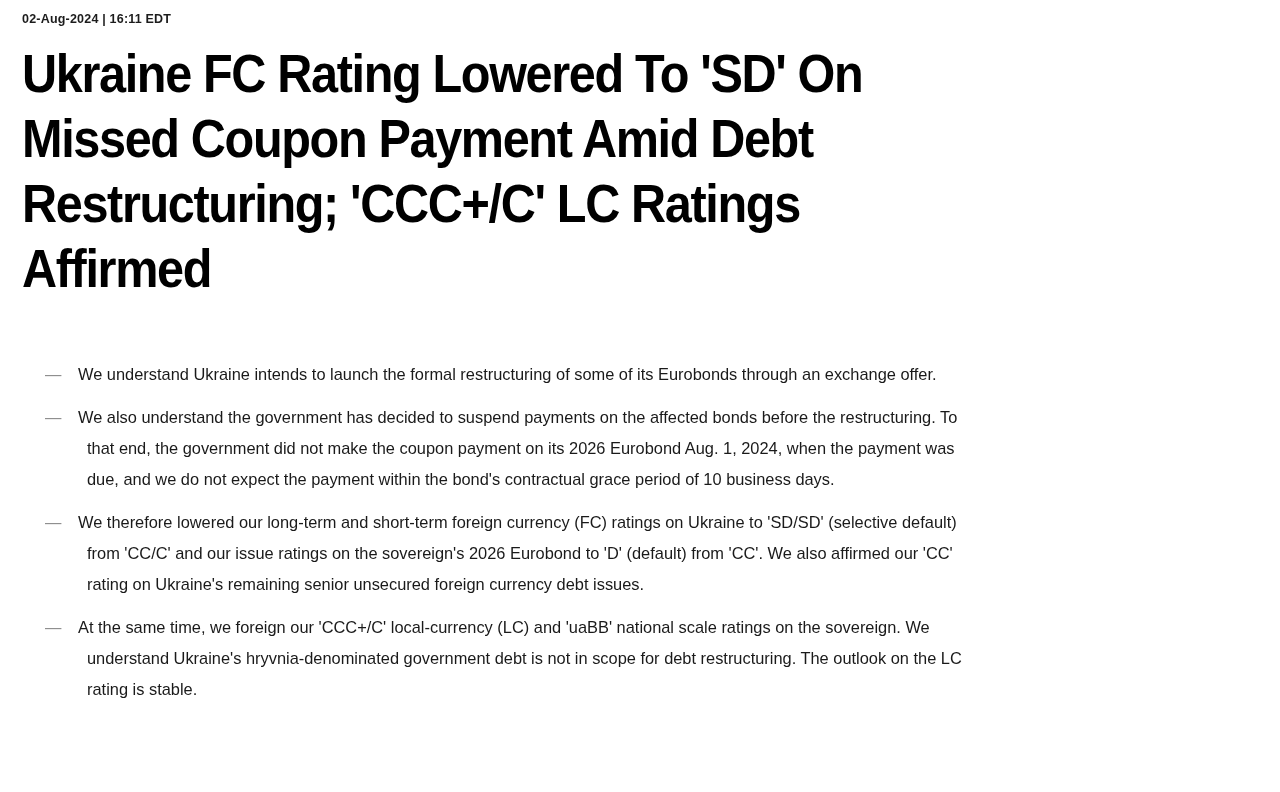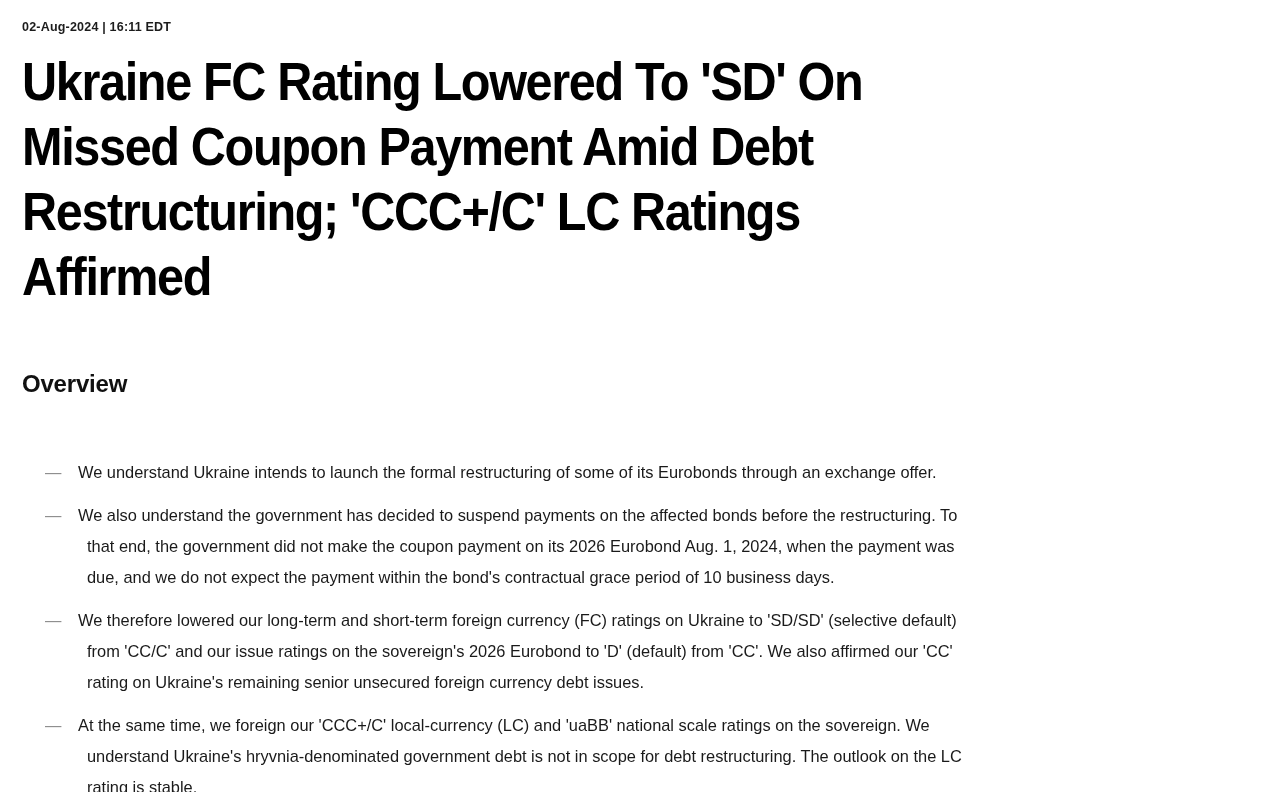--- a/index.html
+++ b/index.html
@@ -8,21 +8,21 @@
     background: #ffffff;
     font-family: "Liberation Sans", sans-serif;
     color: #1a1a1a;
   }
   .page {
     position: relative;
     width: 1028px;
     height: 792px;
     background: #ffffff;
     overflow: hidden;
-    padding: 20px 0 0 22px;
+    padding: 12px 0 0 22px;
   }
   .timestamp {
     font-size: 12.5px;
     font-weight: 700;
     letter-spacing: 0.2px;
     color: #1c1c1c;
     line-height: 15px;
   }
   .headline {
     margin: 14px 0 0 0;
@@ -74,21 +74,20 @@
 
   <div class="timestamp">02-Aug-2024 | 16:11 EDT</div>
 
   <h1 class="headline">
     <span class="hl-line">Ukraine FC Rating Lowered To 'SD' On</span>
     <span class="hl-line">Missed Coupon Payment Amid Debt</span>
     <span class="hl-line">Restructuring; 'CCC+/C' LC Ratings</span>
     <span class="hl-line">Affirmed</span>
   </h1>
 
-  <h2 class="overview-heading">Overview</h2>
 
   <ul class="bullets">
     <li>
       <span class="marker">—</span>
       <span class="bullet-text">We understand Ukraine intends to launch the formal restructuring of some of its Eurobonds through an exchange offer.</span>
     </li>
     <li>
       <span class="marker">—</span>
       <span class="bullet-text">We also understand the government has decided to suspend payments on the affected bonds before the restructuring. To that end, the government did not make the coupon payment on its 2026 Eurobond Aug. 1, 2024, when the payment was due, and we do not expect the payment within the bond's contractual grace period of 10 business days.</span>
     </li>

